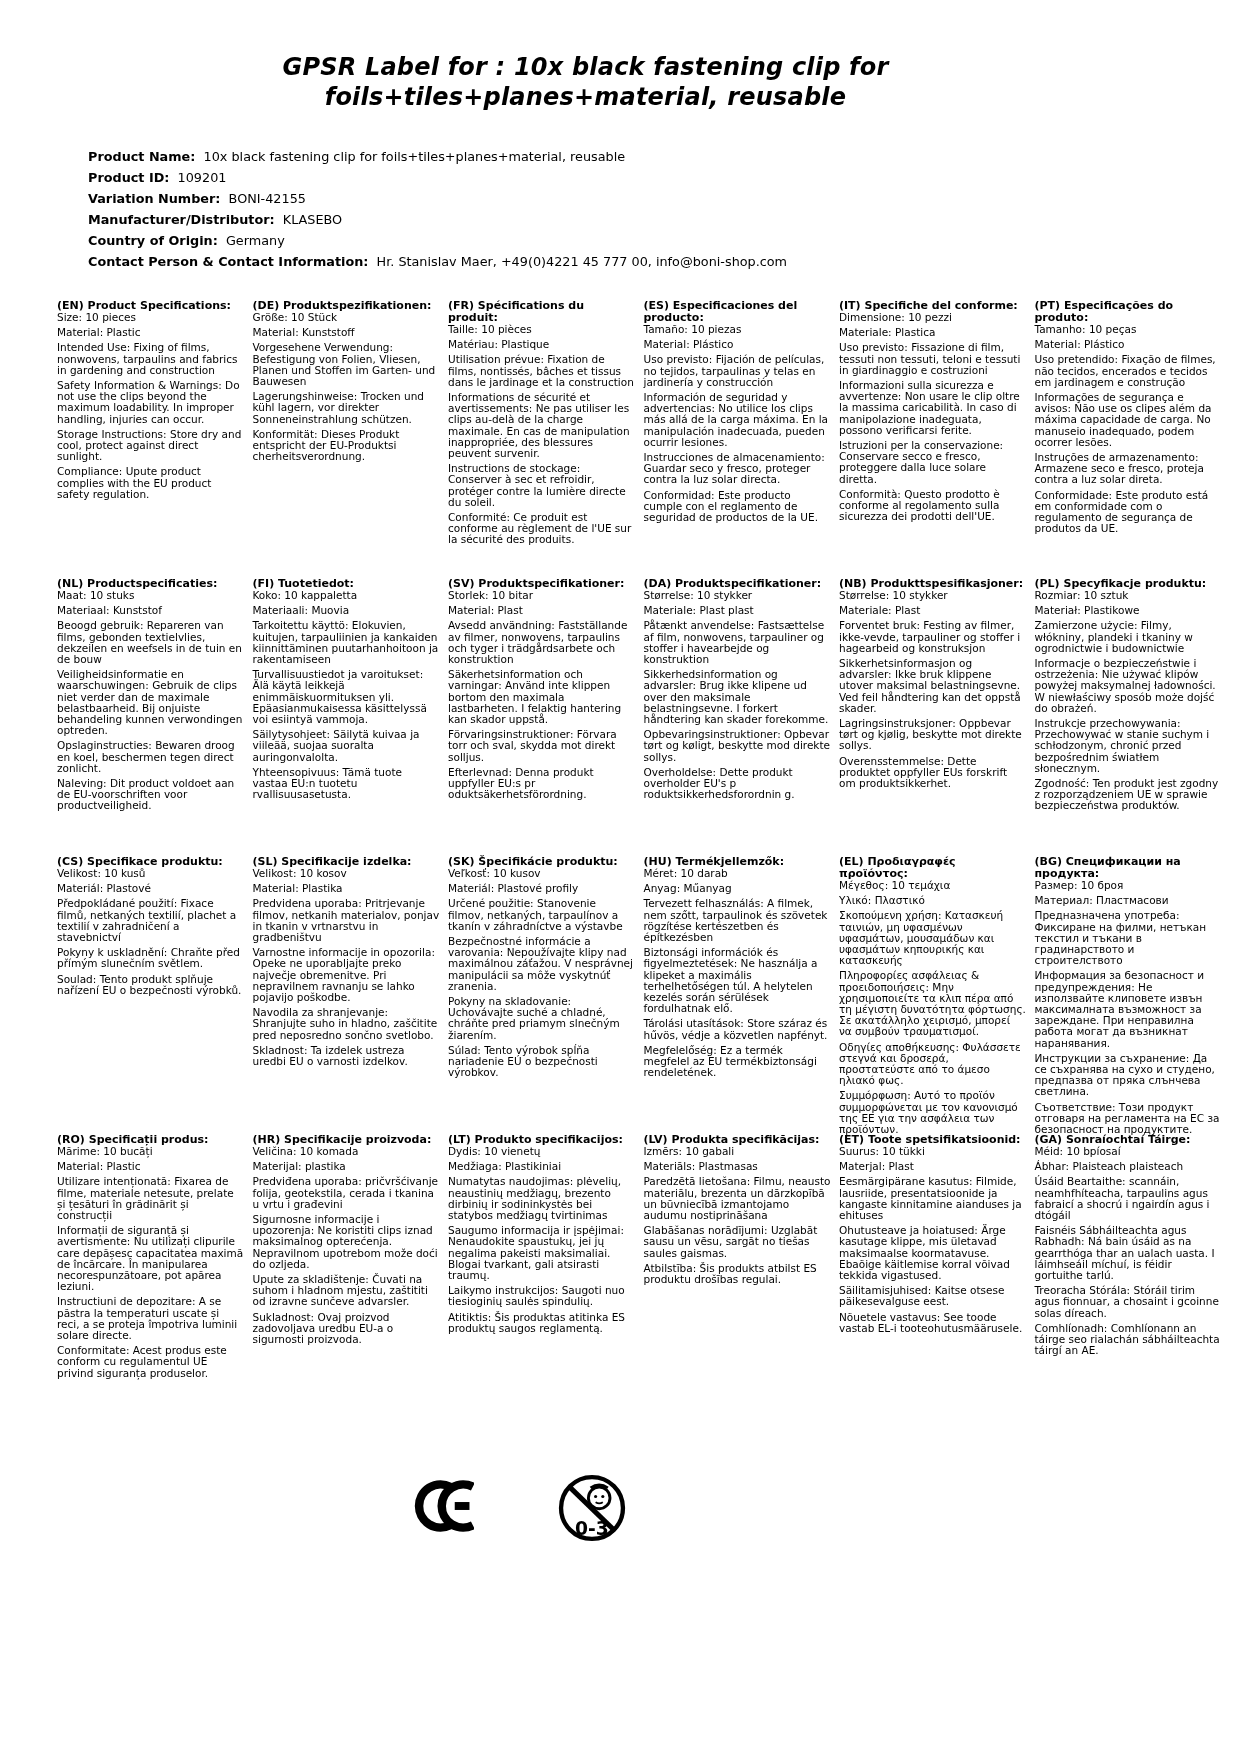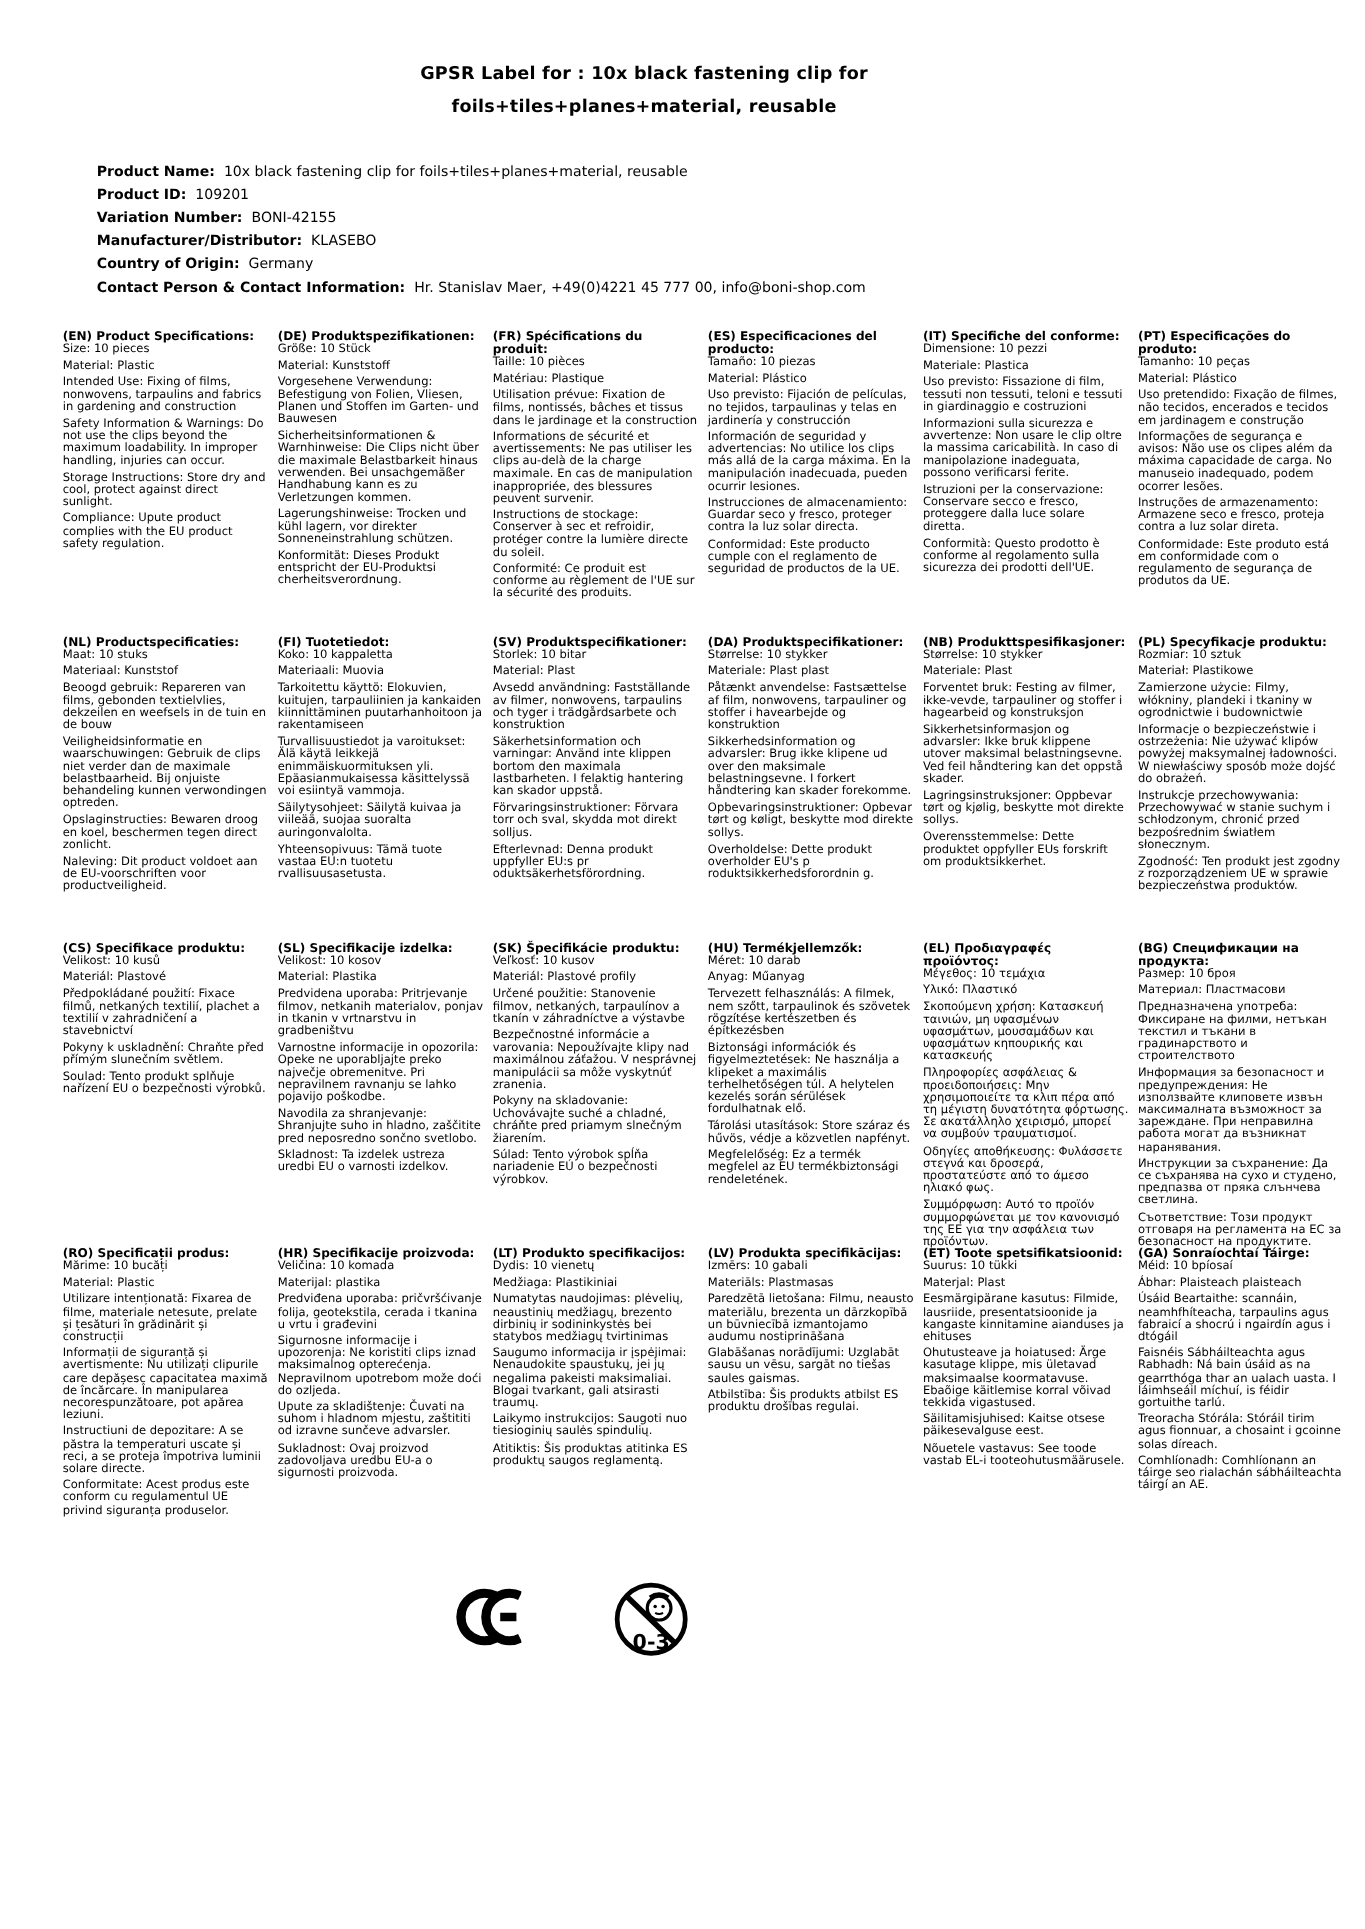--- a/index.html
+++ b/index.html
@@ -3,21 +3,21 @@
 <meta charset="utf-8">
 <style>
   html,body{margin:0;padding:0;}
   body{
     width:1241px;height:1754px;background:#ffffff;position:relative;
     font-family:"DejaVu Sans","Liberation Sans",sans-serif;color:#000;
     -webkit-font-smoothing:antialiased;
   }
   .page-title{
     position:absolute;top:52px;left:0;width:1171px;text-align:center;
-    font-size:16px;font-weight:bold;line-height:30px;letter-spacing:0.2px;
+    font-size:24px;font-weight:bold;line-height:30px;letter-spacing:0.2px;font-style:italic;
   }
   .product-info{
     position:absolute;top:146px;left:55px;width:1130px;
     font-size:12.8px;line-height:21px;
   }
   .info-row{white-space:nowrap;margin-left:33px;}
   .info-label{font-weight:bold;}
   .info-value{font-weight:normal;}
   .language-grid{
     position:absolute;top:300px;left:57px;
@@ -26,21 +26,21 @@
     grid-auto-rows:278px;
   }
   .lang-block{width:187px;overflow:visible;}
   .lang-title{
     margin:0;padding:0;font-size:11px;font-weight:bold;line-height:12px;
   }
   .lang-par{
     margin:4px 0 0 0;padding:0;font-size:10.5px;line-height:11.2px;
   }
   .lang-par.first{margin-top:0;}
-  .footer-symbols{position:absolute;left:0;top:1432px;width:1241px;height:90px;}
+  .footer-symbols{position:absolute;left:0;top:1468px;width:1241px;height:90px;}
   .ce-mark{position:absolute;left:406px;top:10px;}
   .age-warning{position:absolute;left:556px;top:2px;}
 </style>
 </head>
 <body>
 
 <div class="page-title">
   <div>GPSR Label for : 10x black fastening clip for</div>
   <div>foils+tiles+planes+material, reusable</div>
 </div>
@@ -62,21 +62,20 @@
       <p class="lang-par">Intended Use: Fixing of films, nonwovens, tarpaulins and fabrics in gardening and construction</p>
       <p class="lang-par">Safety Information &amp; Warnings: Do not use the clips beyond the maximum loadability. In improper handling, injuries can occur.</p>
       <p class="lang-par">Storage Instructions: Store dry and cool, protect against direct sunlight.</p>
       <p class="lang-par">Compliance: Upute product complies with the EU product safety regulation.</p>
     </div>
     <div class="lang-block">
       <h3 class="lang-title">(DE) Produktspezifikationen:</h3>
       <p class="lang-par first">Größe: 10 Stück</p>
       <p class="lang-par">Material: Kunststoff</p>
       <p class="lang-par">Vorgesehene Verwendung: Befestigung von Folien, Vliesen, Planen und Stoffen im Garten- und Bauwesen</p>
-      <p class="lang-par">Sicherheitsinformationen &amp; Warnhinweise: Die Clips nicht über die maximale Belastbarkeit hinaus verwenden. Bei unsachgemäßer Handhabung kann es zu Verletzungen kommen.</p>
       <p class="lang-par">Lagerungshinweise: Trocken und kühl lagern, vor direkter Sonneneinstrahlung schützen.</p>
       <p class="lang-par">Konformität: Dieses Produkt entspricht der EU-Produktsi cherheitsverordnung.</p>
     </div>
     <div class="lang-block">
       <h3 class="lang-title">(FR) Spécifications du produit:</h3>
       <p class="lang-par first">Taille: 10 pièces</p>
       <p class="lang-par">Matériau: Plastique</p>
       <p class="lang-par">Utilisation prévue: Fixation de films, nontissés, bâches et tissus dans le jardinage et la construction</p>
       <p class="lang-par">Informations de sécurité et avertissements: Ne pas utiliser les clips au-delà de la charge maximale. En cas de manipulation inappropriée, des blessures peuvent survenir.</p>
       <p class="lang-par">Instructions de stockage: Conserver à sec et refroidir, protéger contre la lumière directe du soleil.</p>

